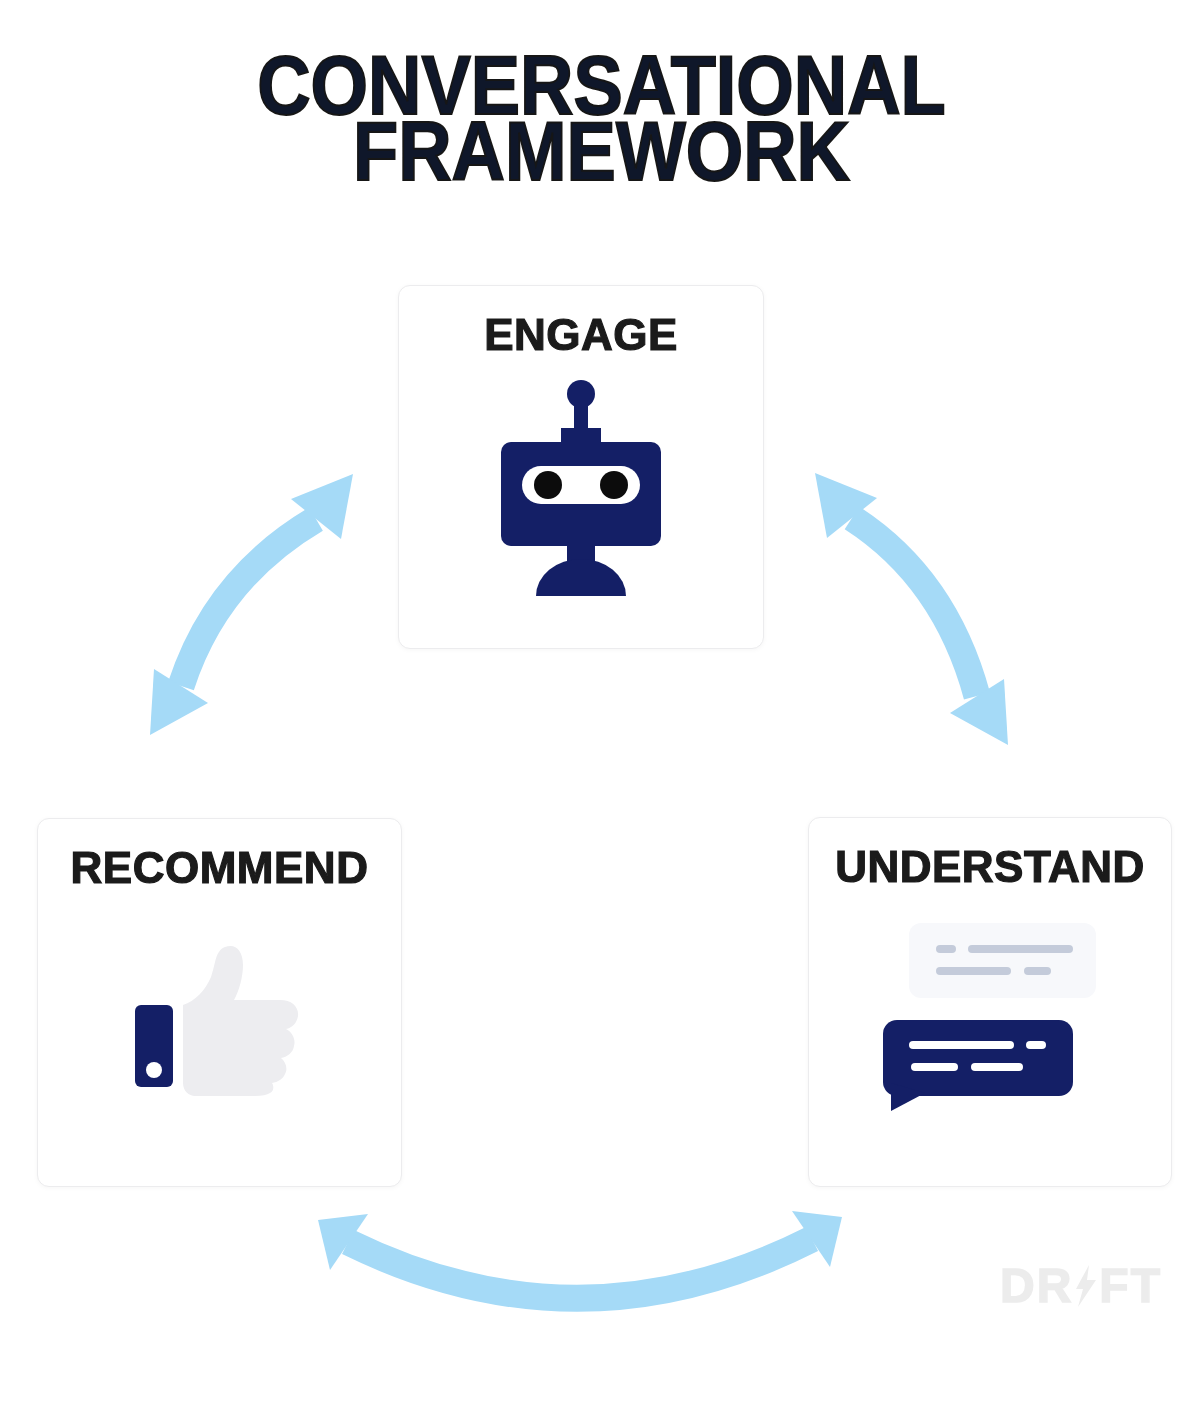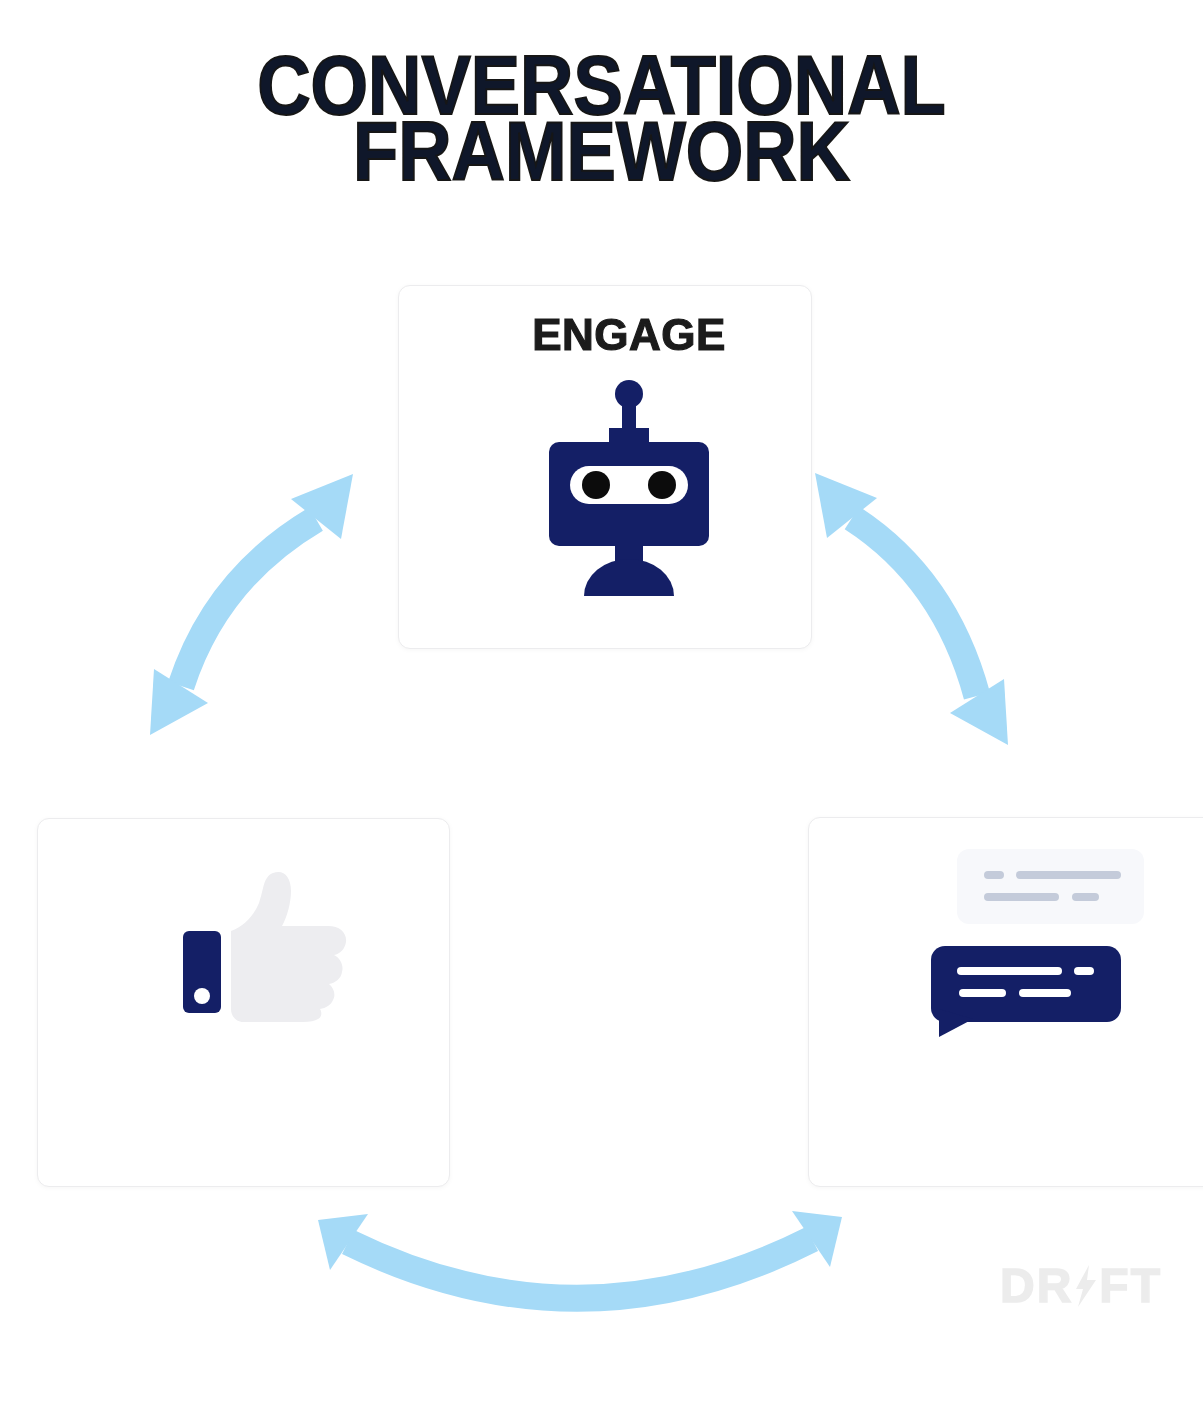--- a/index.html
+++ b/index.html
@@ -13,21 +13,21 @@
     position:absolute;top:52px;left:0;width:100%;
     text-align:center;font-weight:900;line-height:66px;
     font-size:84px;color:#0f172a;
     -webkit-text-stroke:2px #161616;
     letter-spacing:0px;
   }
   .title .tline{display:block;transform:scaleX(0.88);transform-origin:50% 50%;}
   
   .card{
     position:absolute;background:#ffffff;border:1px solid #ececee;
-    border-radius:12px;box-shadow:0 1px 5px rgba(0,0,0,0.04);padding-left:48px;
+    border-radius:12px;box-shadow:0 1px 5px rgba(0,0,0,0.04);
   }
   #engage-card{left:398px;top:285px;width:364px;height:362px;}
   #recommend-card{left:37px;top:818px;width:363px;height:367px;}
   #understand-card{left:808px;top:817px;width:362px;height:368px;}
   .card-label{
     margin-top:24px;text-align:center;
     font-size:44px;font-weight:900;color:#1b1b1b;
     -webkit-text-stroke:1.2px #1b1b1b;
     letter-spacing:0.5px;
   }
@@ -84,20 +84,21 @@
         <path d="M 45,218 A 45,37 0 0 1 135,218 Z"></path>
       </g>
       <rect x="31" y="88" width="118" height="38" rx="19" fill="#ffffff"></rect>
       <circle cx="57" cy="107" r="14" fill="#0c0c0c"></circle>
       <circle cx="123" cy="107" r="14" fill="#0c0c0c"></circle>
     </svg>
   </div>
 </div>
 
 <div class="card" id="recommend-card">
+  <div class="card-label">RECOMMEND</div>
   <div class="icon-wrap">
     <svg width="170" height="155" viewBox="0 0 170 155">
       <path fill="#ededf0" d="M 48,62
         C 60,58 70,48 76,34
         C 81,20 80,8 90,4
         C 100,0 108,7 108,22
         C 108,34 104,48 99,57
         L 145,57
         C 157,57 164,64 163,73
         C 162,80 157,85 151,86
@@ -109,20 +110,21 @@
         C 132,152 127,153 120,153
         L 60,153
         C 54,153 48,148 48,140 Z"></path>
       <rect x="0" y="62" width="38" height="82" rx="6" fill="#141f66"></rect>
       <circle cx="19" cy="127" r="8" fill="#ffffff"></circle>
     </svg>
   </div>
 </div>
 
 <div class="card" id="understand-card">
+  <div class="card-label">UNDERSTAND</div>
   <div class="icon-wrap">
     <svg width="215" height="190" viewBox="0 0 215 190">
 
       <rect x="26" y="0" width="187" height="75" rx="12" fill="#f7f8fb"></rect>
       <g fill="#c4cbda">
         <rect x="53" y="22" width="20" height="8" rx="4"></rect>
         <rect x="85" y="22" width="105" height="8" rx="4"></rect>
         <rect x="53" y="44" width="75" height="8" rx="4"></rect>
         <rect x="141" y="44" width="27" height="8" rx="4"></rect>
       </g>

